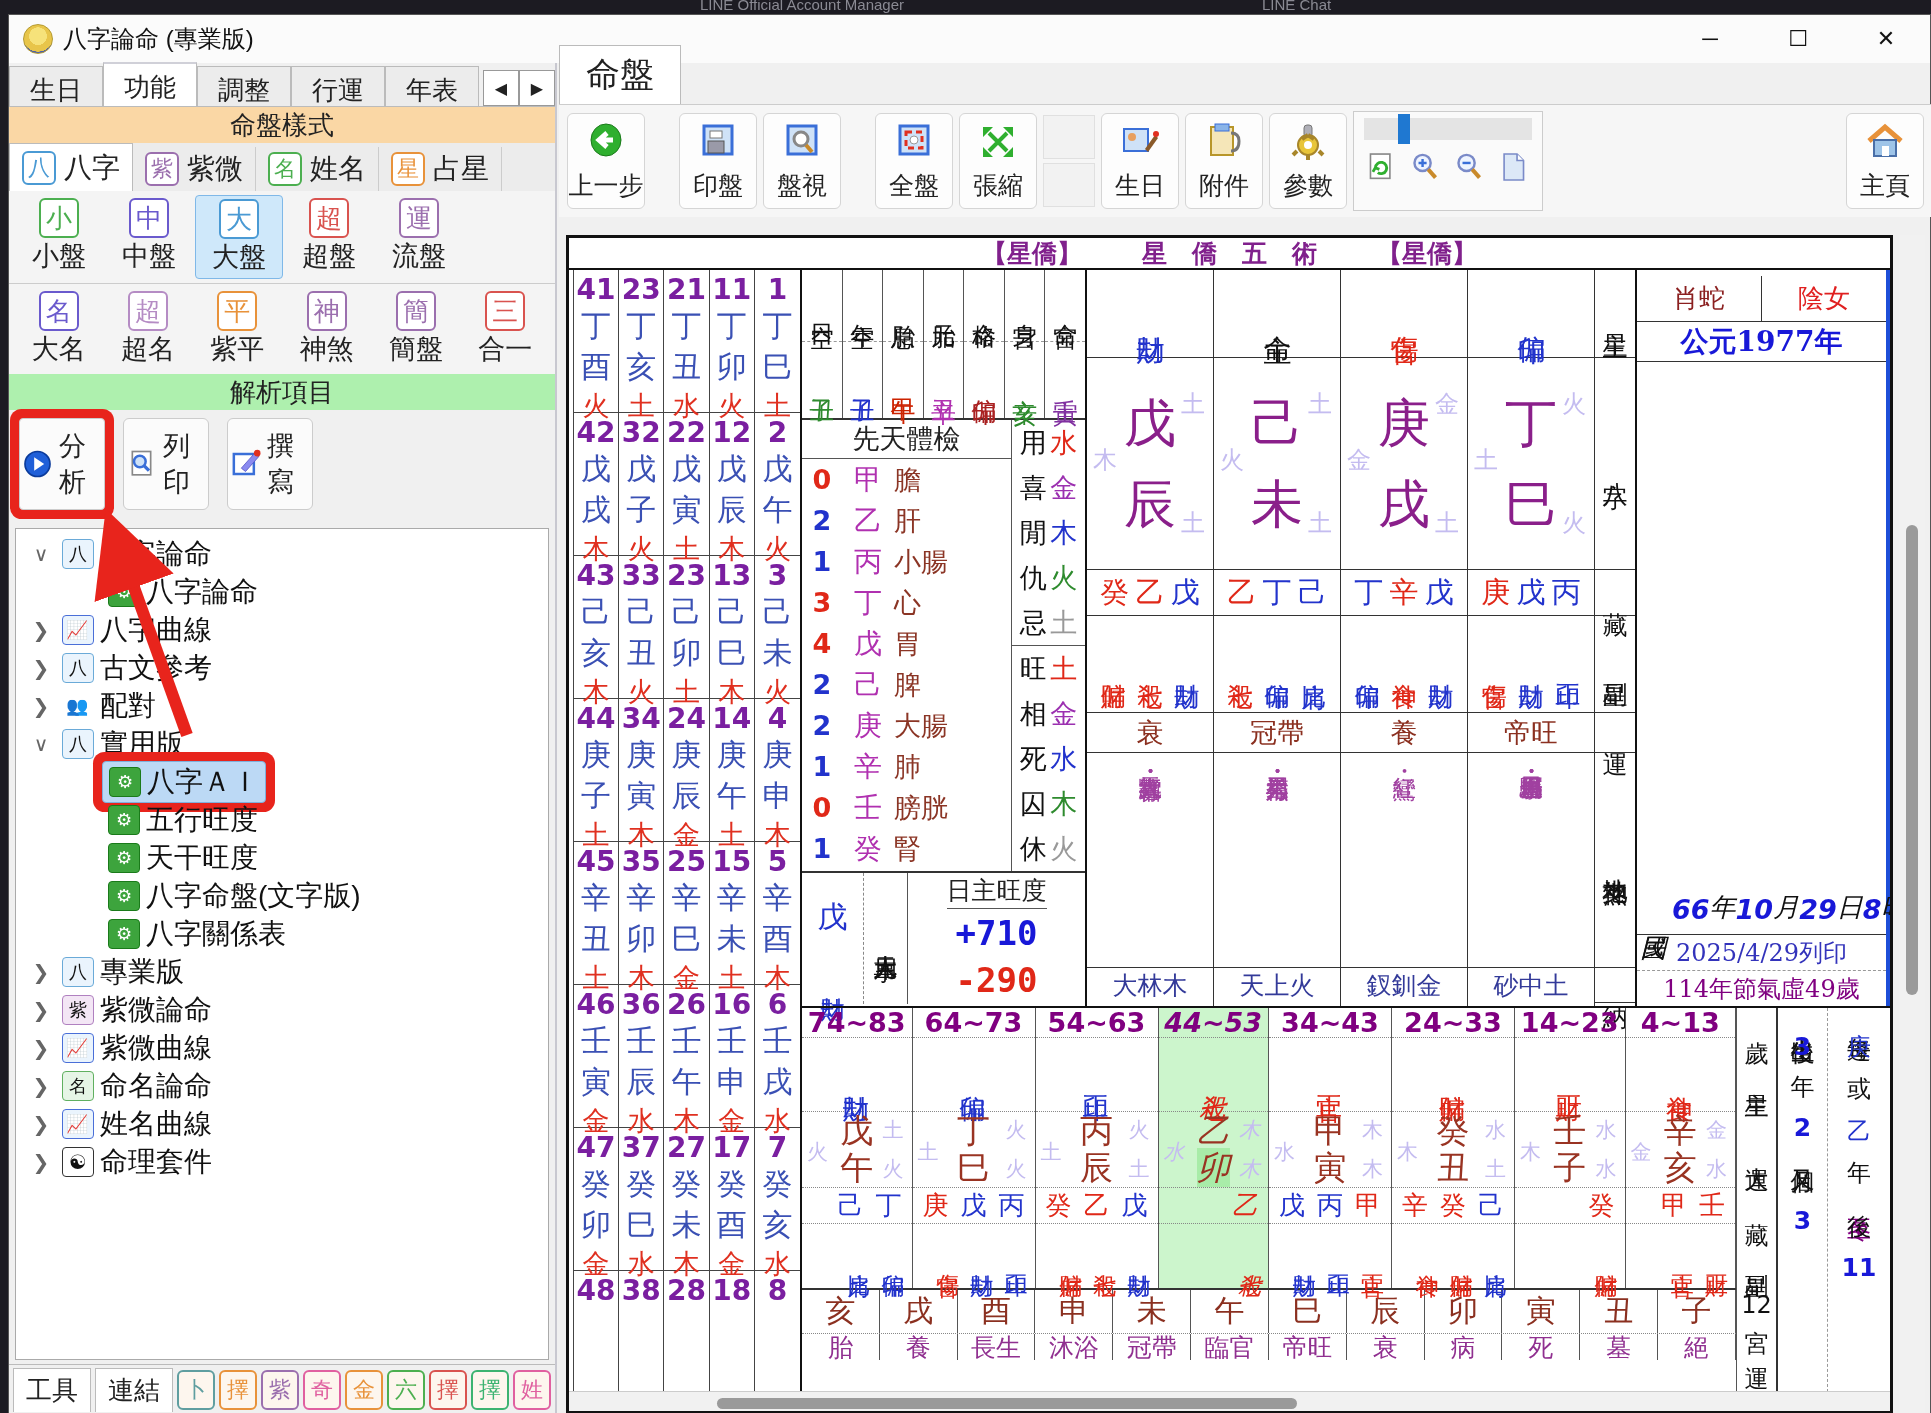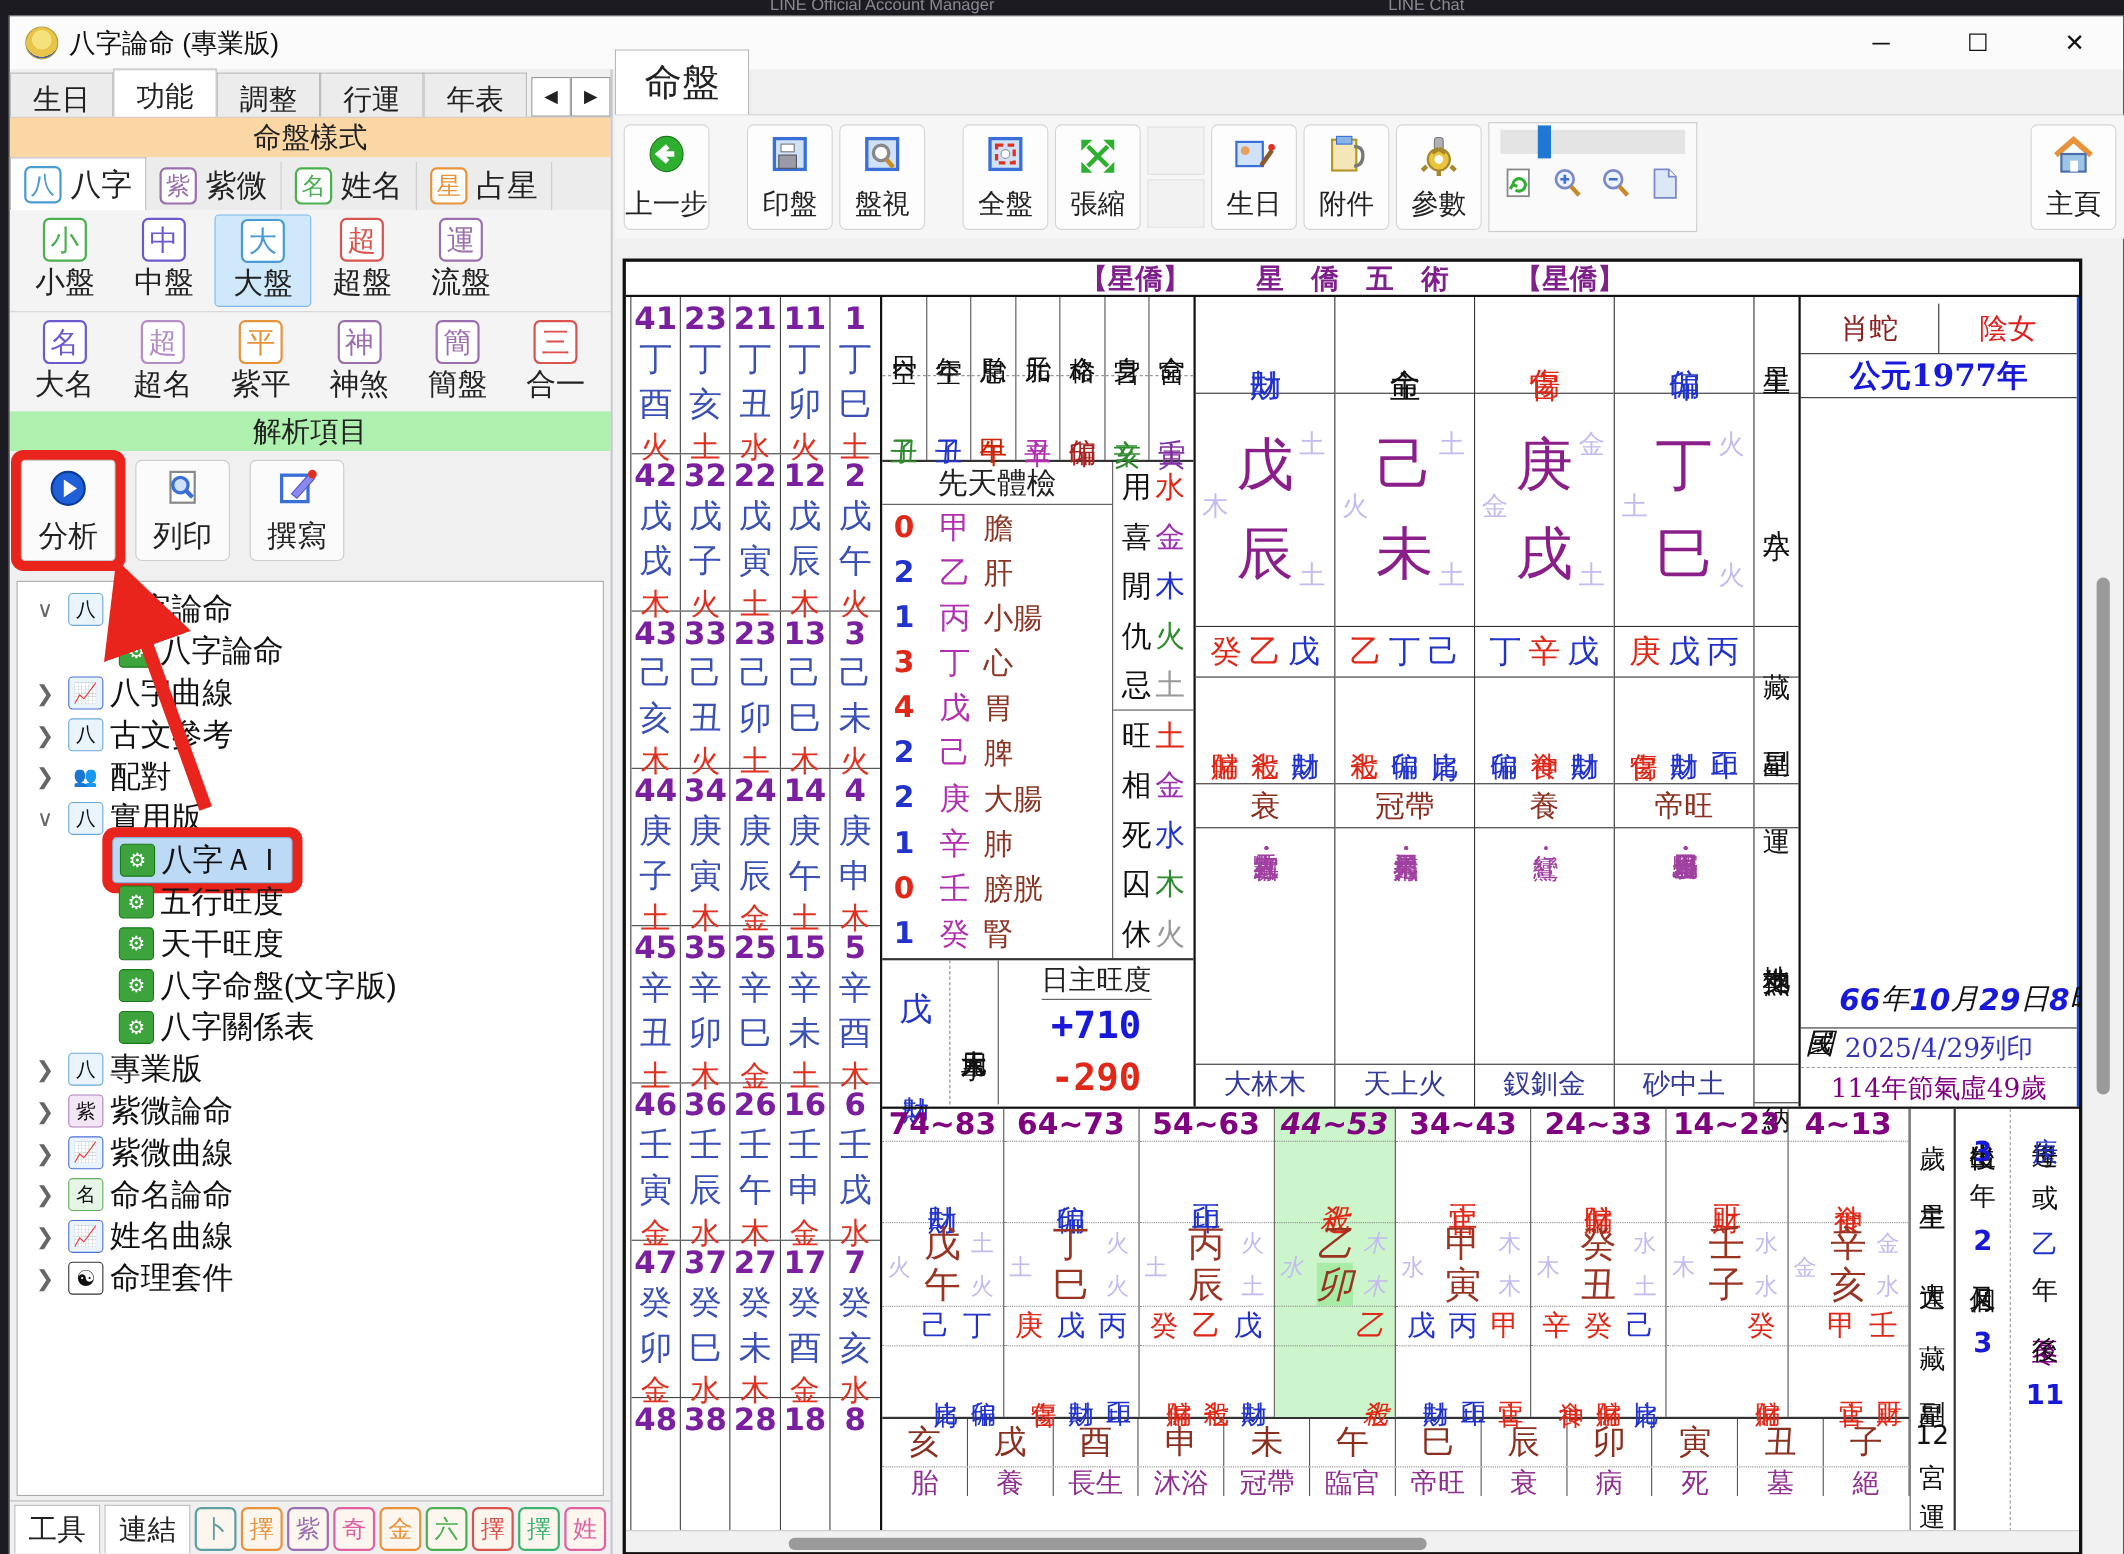--- a/index.html
+++ b/index.html
@@ -43,21 +43,21 @@
     justify-content:center; font-size:22px; background:#fff; }
   #sizerow,#extrarow { display:flex; padding:4px 6px; gap:2px; background:#f4f4f4; }
   #sizerow { border-bottom:1px solid #ccc; }
   .bigbtn { width:88px; display:flex; flex-direction:column; align-items:center; padding:3px 0;
     border-radius:4px; }
   .bigbtn.active { background:#cfe8fa; border:1px solid #7fb8e8; }
   .bigbtn .sealicon { width:40px; height:40px; font-size:26px; }
   .bigbtn .lbl { font-size:27px; color:#222; }
   #actionsrow { display:flex; gap:18px; padding:8px 10px 14px 10px; }
   .actbtn { width:86px; height:92px; background:#fbfbfb; border:1px solid #ccc; border-radius:6px;
-    display:flex; flex-direction:column; align-items:center; justify-content:center; gap:4px; }
+    display:flex; flex-direction:row; align-items:center; justify-content:center; gap:4px; }
   .actbtn .lbl { font-size:27px; color:#222; }
   .red-ring { box-shadow:0 0 0 9px #e8241c; border-radius:4px; }
   #treebox { flex:1; margin:4px 6px; background:#fff; border:1px solid #aaa; overflow:hidden;
     position:relative; padding-top:6px; }
   .titem { display:flex; align-items:center; height:38px; font-size:28px; color:#111; }
   .titem .chev { width:30px; text-align:center; color:#666; font-size:20px; }
   .titem .ticon { width:32px; height:30px; margin-right:6px; display:flex; align-items:center;
     justify-content:center; font-size:20px; border-radius:4px; }
   .tlabelwrap { display:inline-flex; align-items:center; padding:1px 6px; }
   .tsel { background:#bcd9f5; border:1px solid #7fb0dd; }
@@ -163,21 +163,21 @@
   .pshensha .w { writing-mode:vertical-rl; text-orientation:upright; font-size:23px; color:#a040a0;
     line-height:1.1; }
   .pnayin { height:35px; display:flex; align-items:center; justify-content:center; font-size:25px;
     color:#333a99; border-bottom:none; }
   #plabels { position:absolute; left:1026px; top:32px; width:42px; height:736px;
     border-right:2px solid #111; display:flex; flex-direction:column; }
   #plabels div { border-bottom:1px solid #333; display:flex; align-items:center; justify-content:center;
     font-size:25px; color:#111; }
   
   #infopanel { position:absolute; left:1068px; top:32px; width:253px; height:736px;
-    display:flex; flex-direction:column; border-right:2px solid #1d4ed8; }
+    display:flex; flex-direction:column; border-right:4px solid #1d4ed8; }
   #inf-head { height:46px; display:flex; border-bottom:1px solid #333; margin-top:6px; }
   #inf-xiao { flex:1; border-right:1px solid #333; display:flex; align-items:center;
     justify-content:center; font-size:26px; color:#8b2020; }
   #inf-yin { flex:1; display:flex; align-items:center; justify-content:center; font-size:26px;
     color:#e02020; }
   #inf-gy { height:40px; border-bottom:1px solid #333; display:flex; align-items:center;
     justify-content:center; font-size:28px; font-weight:bold; color:#1818d8; }
   #inf-cols { flex:1; display:flex; }
   .inf-col { flex:1; border-right:1px dashed #999; display:flex; flex-direction:row;
     align-items:flex-end; padding-top:8px;font-style:italic; }

